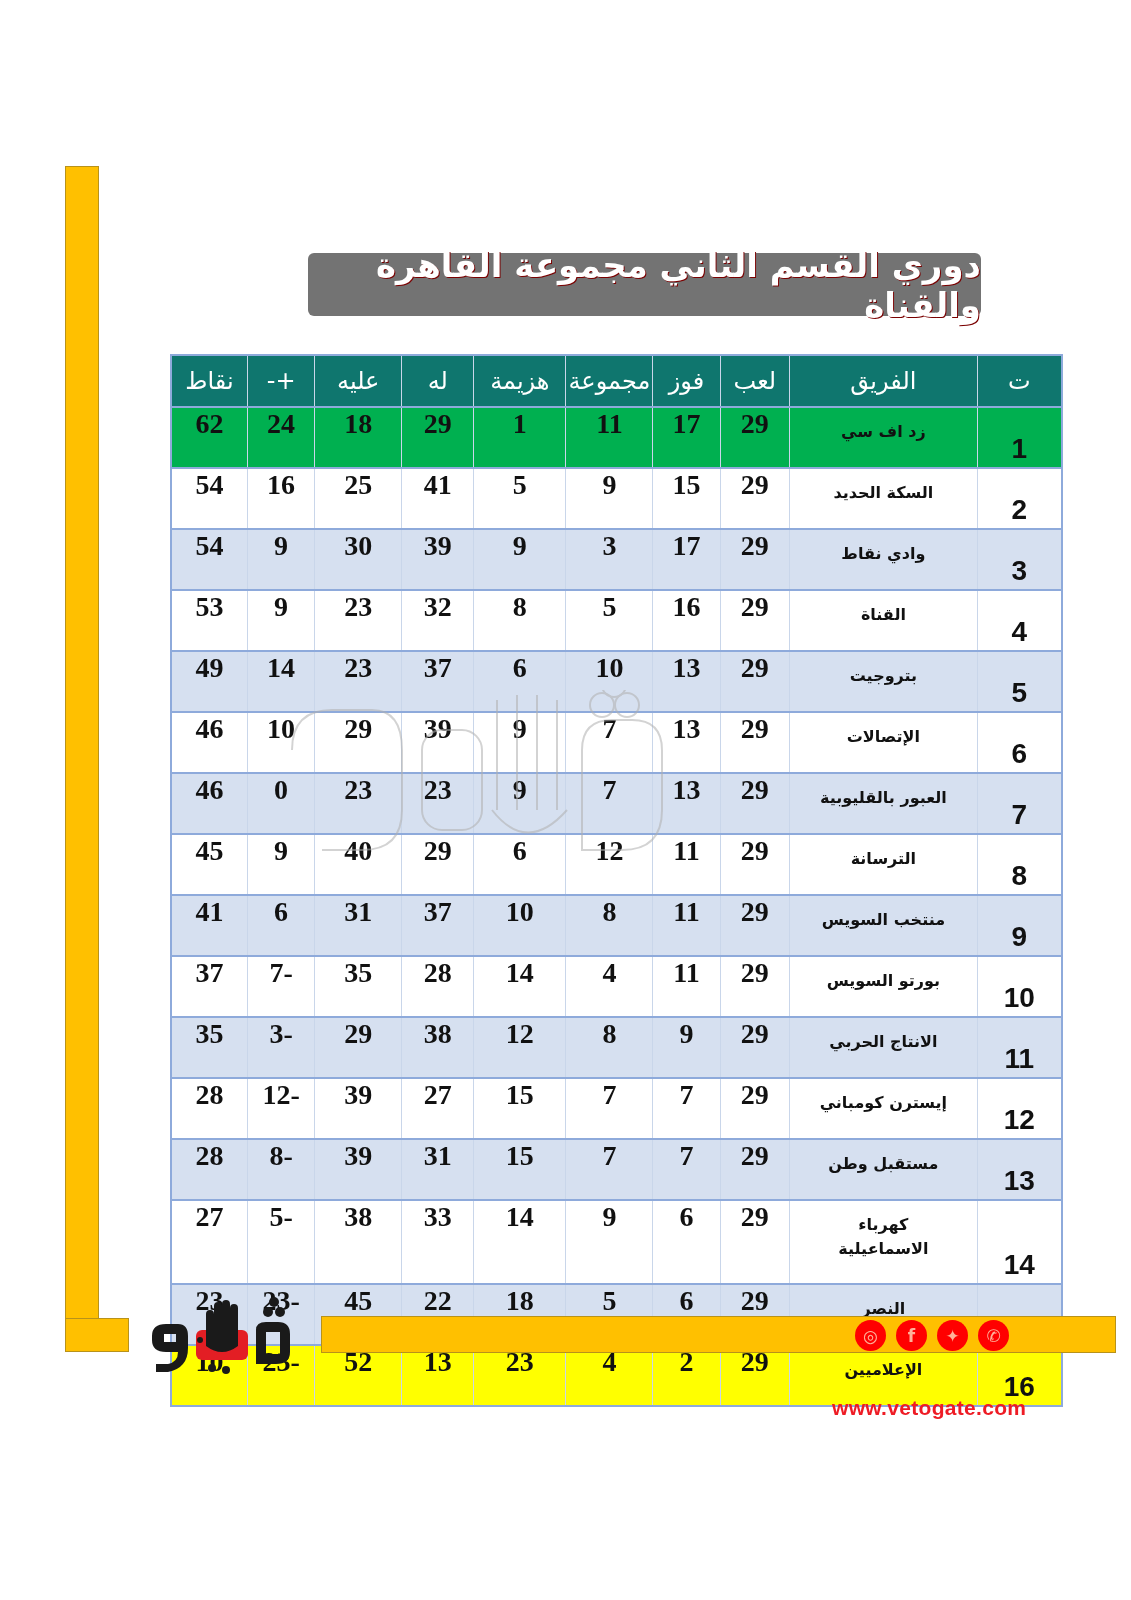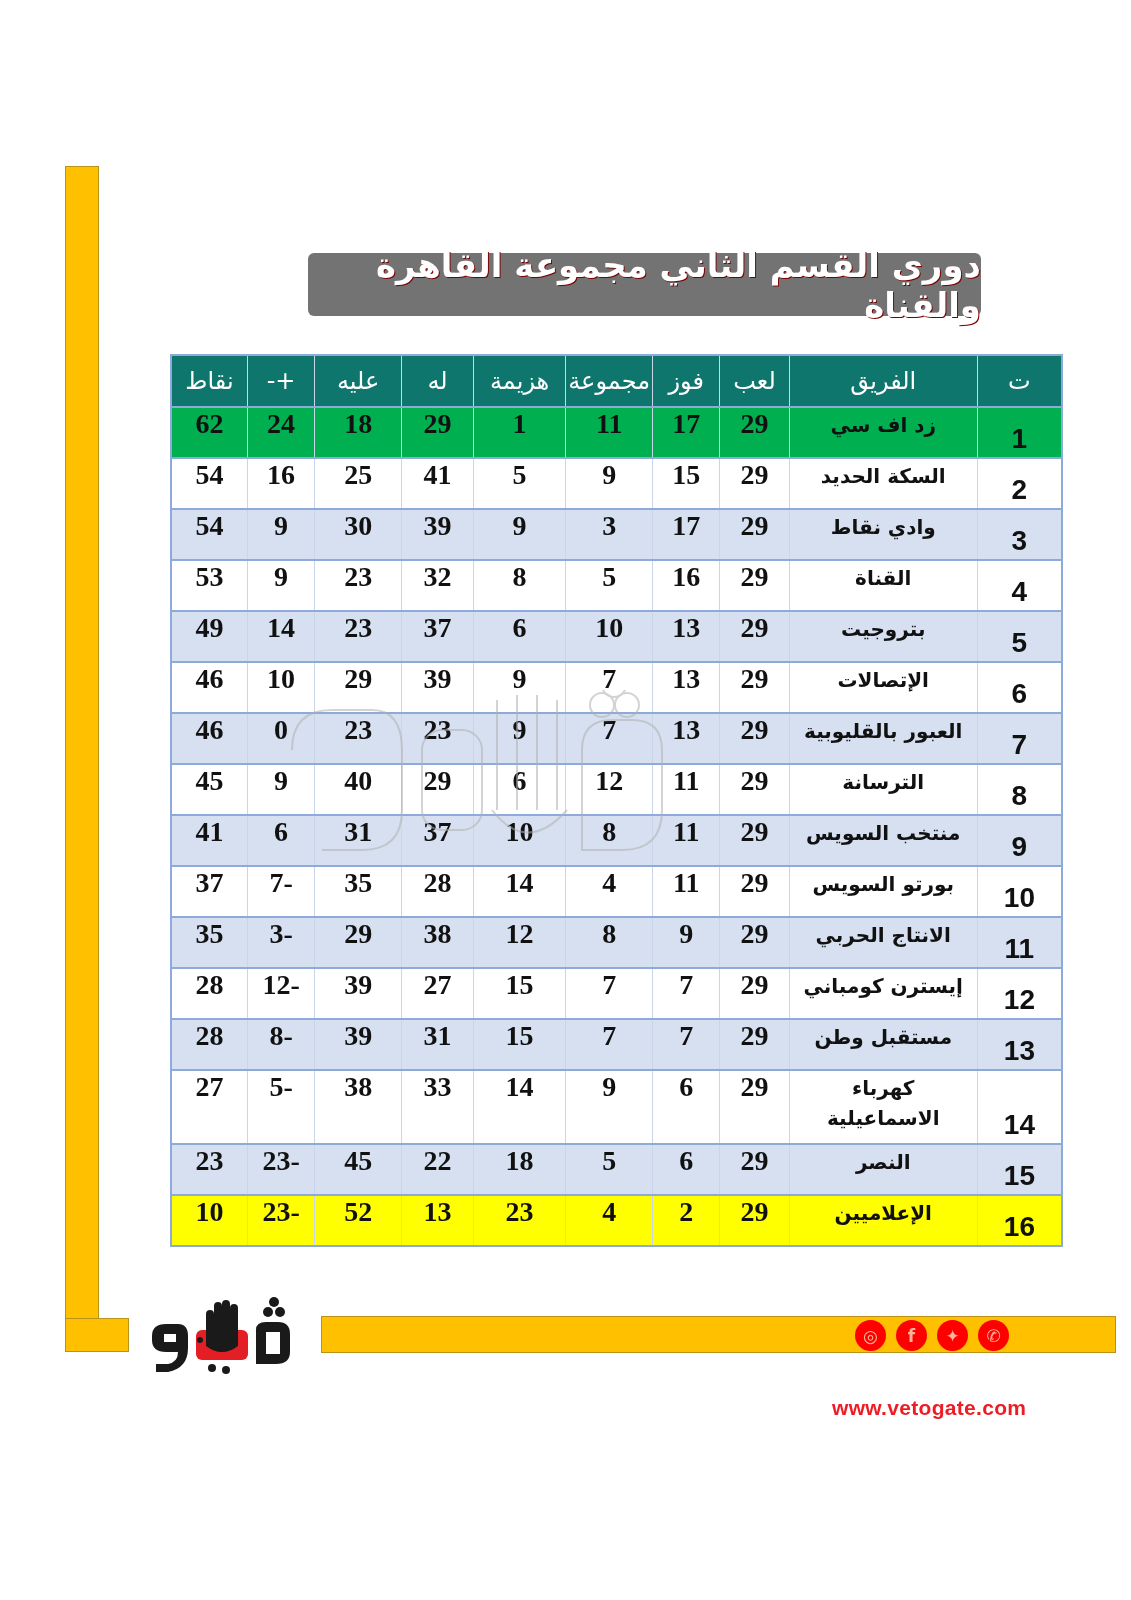--- a/index.html
+++ b/index.html
@@ -11,21 +11,21 @@
 
   .title-banner { position: absolute; left: 308px; top: 253px; width: 673px; height: 63px; background: #737373; display: flex; align-items: center; justify-content: flex-start; border-radius: 6px; }
   .title-text { color: #ffffff; font-family: "DejaVu Sans", sans-serif; font-weight: bold; font-size: 34px; direction: rtl; text-shadow: 1px 1px 0 #7a0000; letter-spacing: 0.5px; }
 
   table.standings { position: absolute; left: 170px; top: 354px; width: 893px; border-collapse: collapse; direction: rtl; border: 2px solid #8eaadb; }
   table.standings th, table.standings td { border-left: 1px solid #c9d6ea; border-right: 1px solid #c9d6ea; text-align: center; padding: 0; }
   table.standings tr { border-bottom: 2px solid #8eaadb; }
   thead th { background: #0f766e; color: #ffffff; font-family: "DejaVu Sans", sans-serif; font-weight: normal; font-size: 24px; height: 50px; }
   tbody td { height: 47px; font-family: "Liberation Serif", serif; font-weight: bold; font-size: 28px; color: #111111; vertical-align: top; padding-top: 4px; }
   tbody td.rank { font-family: "Liberation Sans", sans-serif; font-size: 28px; vertical-align: bottom; padding-bottom: 2px; padding-top: 0; }
-  tbody td.team { font-family: "DejaVu Sans", sans-serif; font-size: 20px; padding-top: 2px; line-height: 1.5; }
+  tbody td.team { font-family: "DejaVu Sans", sans-serif; font-size: 16px; padding-top: 12px; line-height: 1.5; }
   tr.row-white td { background: #ffffff; }
   tr.row-blue td { background: #d6e0f0; }
   tr.row-green td { background: #00b050; }
   tr.row-yellow td { background: #ffff00; }
   tr.row-tall td { height: 70px; }
 
   col.c-rank { width: 86px; } col.c-team { width: 190px; } col.c-played { width: 70px; }
   col.c-won { width: 68px; } col.c-draw { width: 87px; } col.c-lost { width: 93px; }
   col.c-gf { width: 73px; } col.c-ga { width: 88px; } col.c-gd { width: 68px; } col.c-pts { width: 77px; }
 

